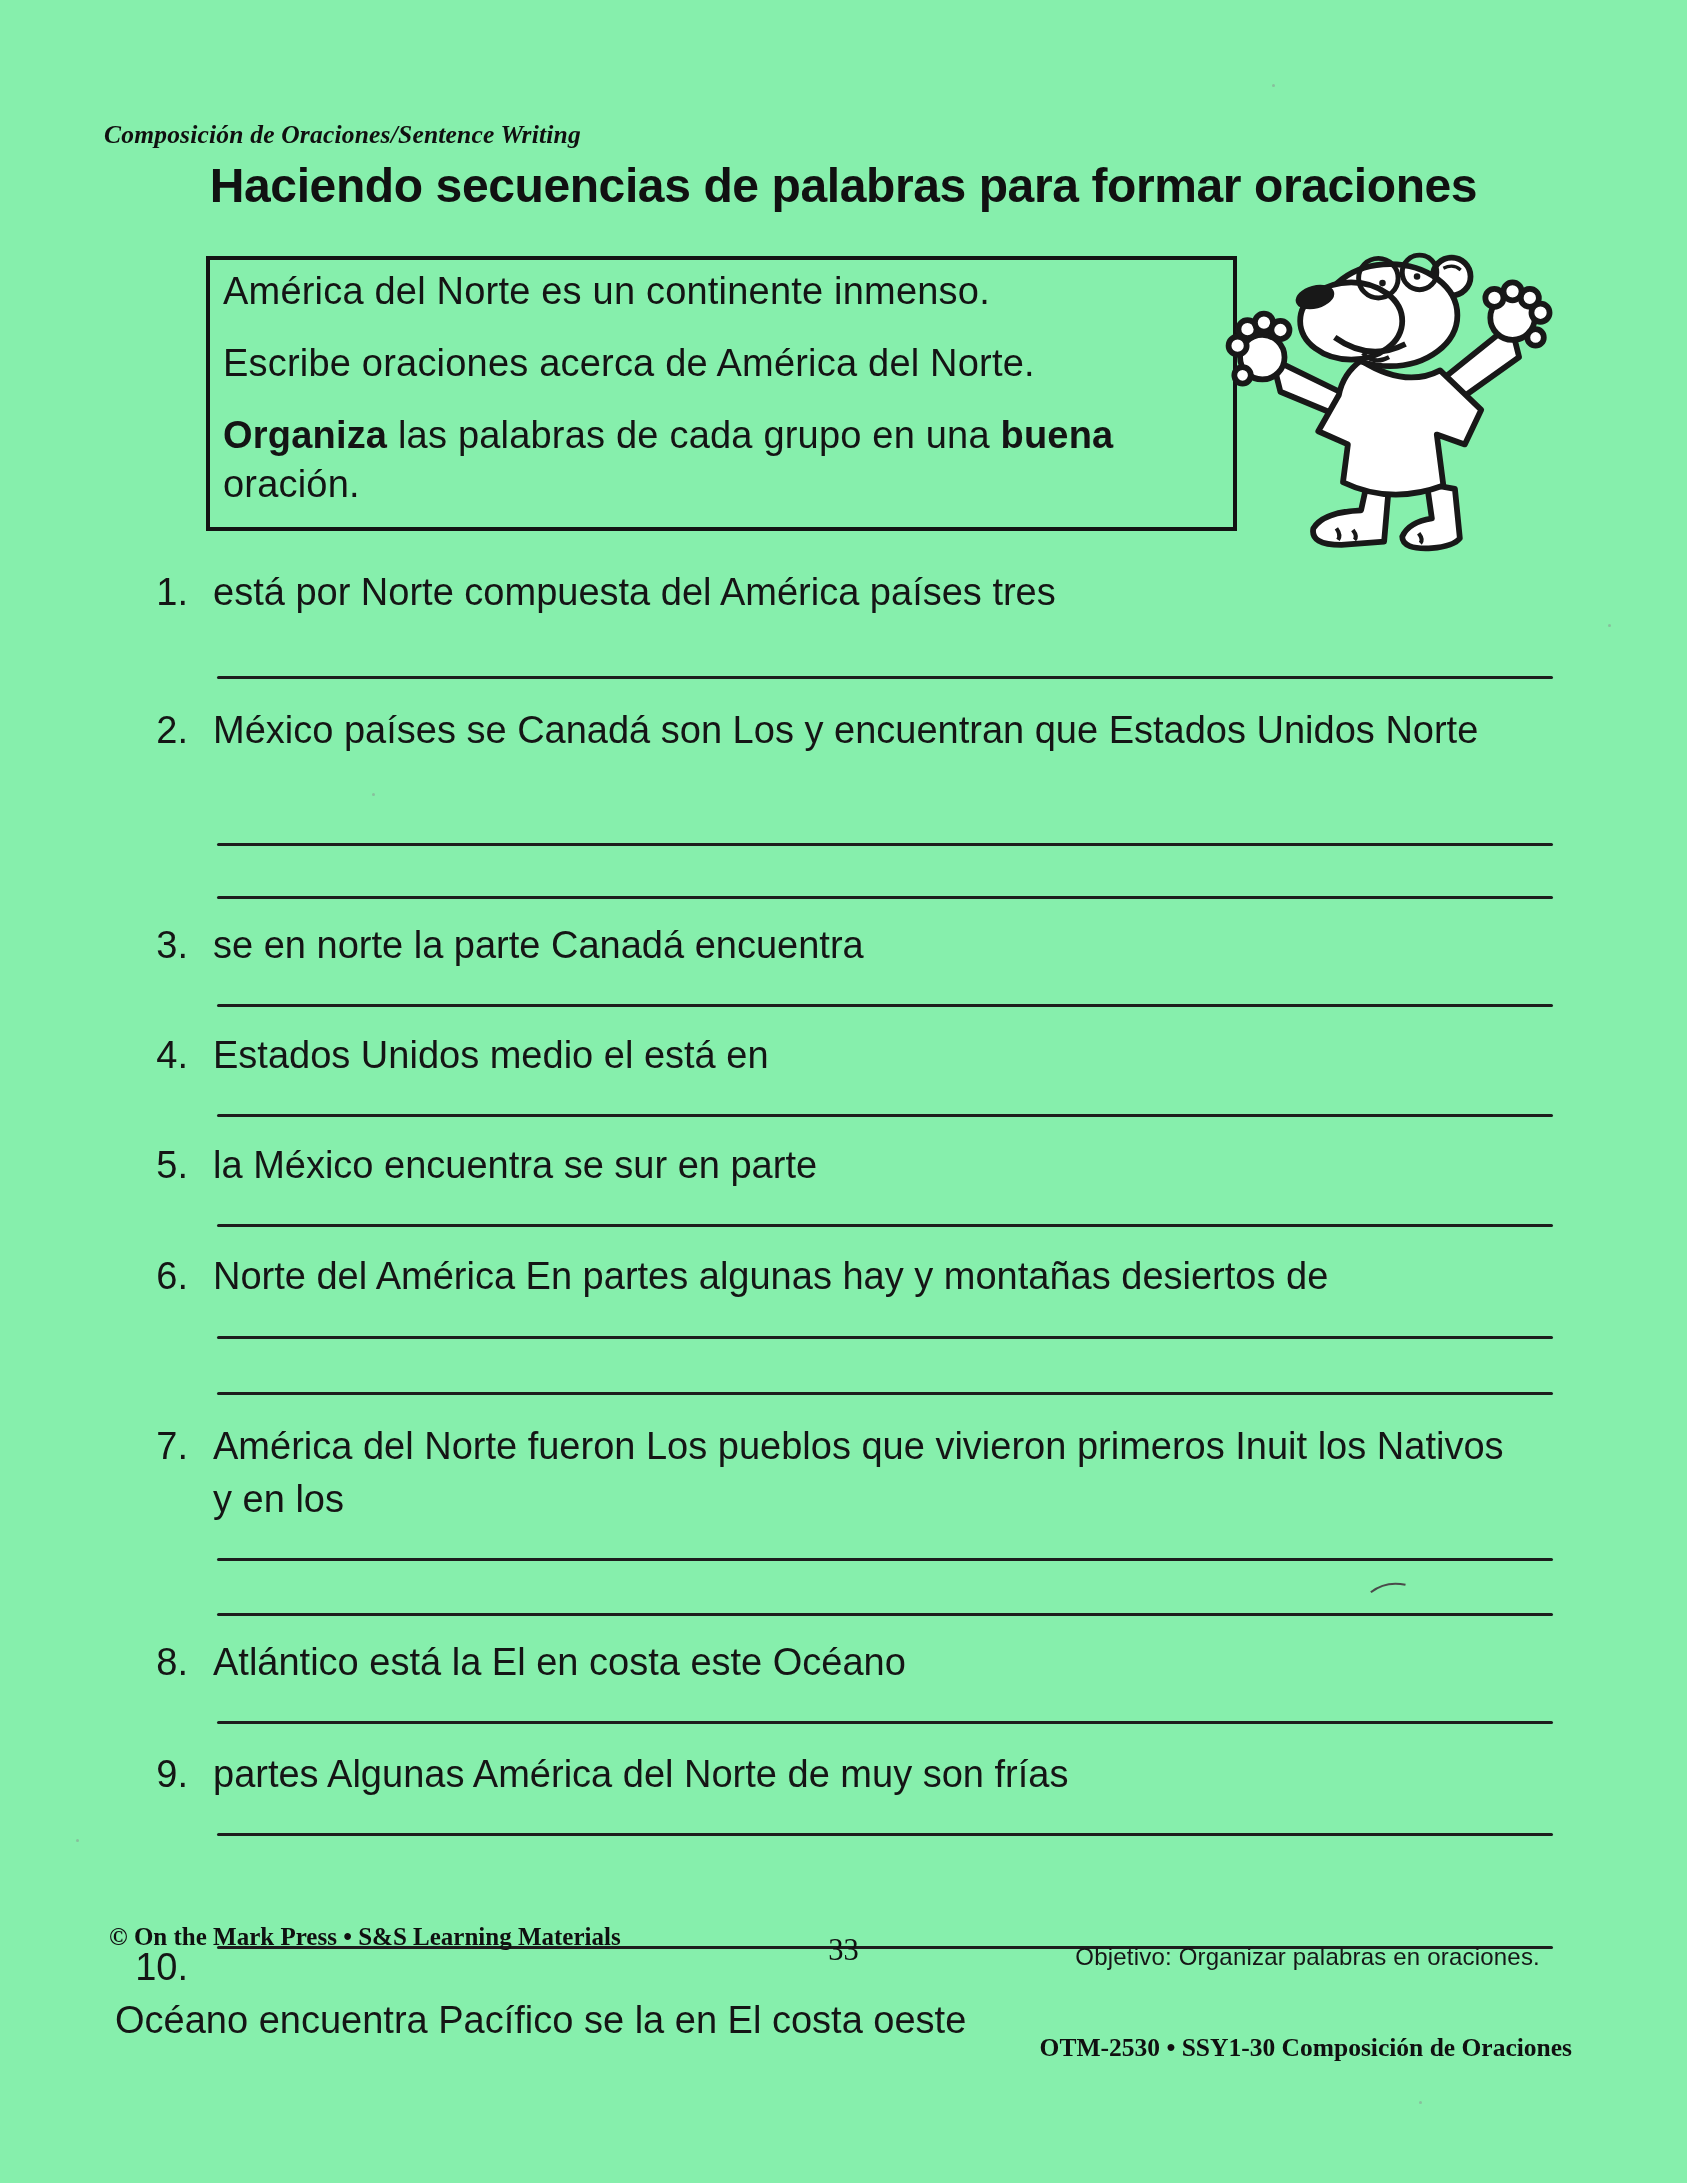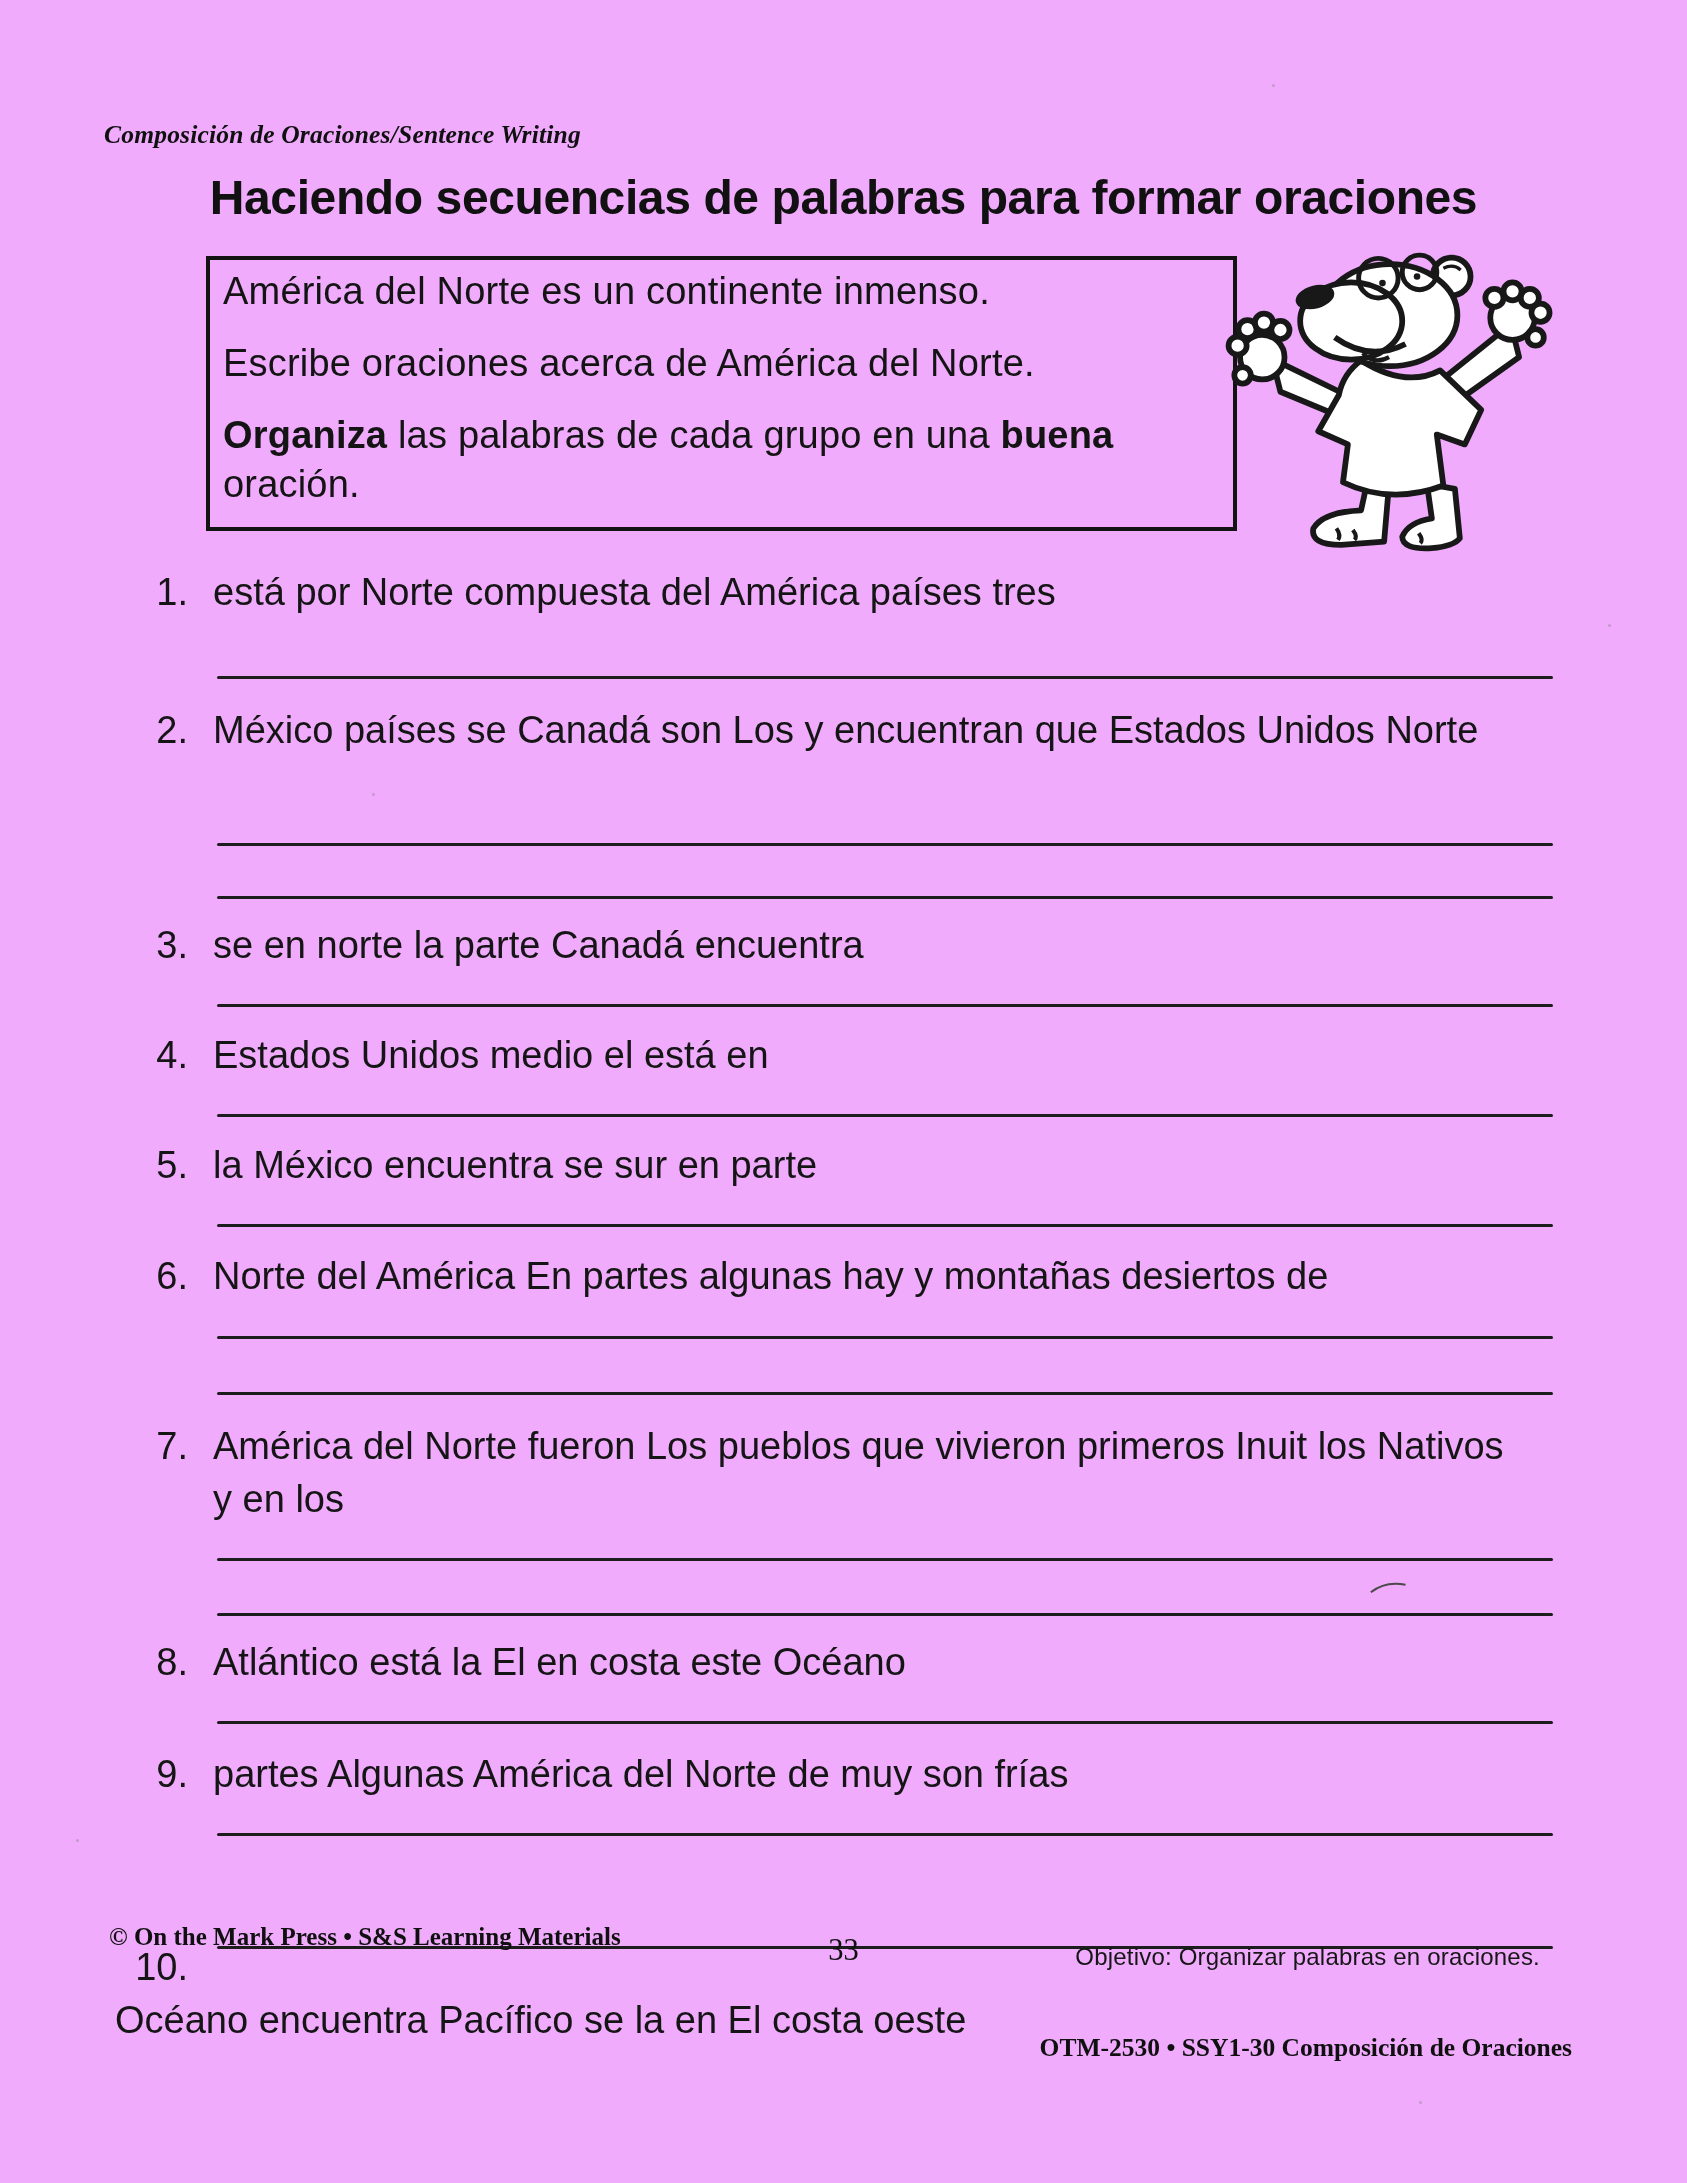--- a/index.html
+++ b/index.html
@@ -1,26 +1,26 @@
 <!DOCTYPE html>
 <html lang="es" style="font-size:13px"><head>
 <meta charset="utf-8">
 <style>
   html,body{margin:0;padding:0;background:#ffffff;}
   #page{
-    position:relative;width:1687px;height:2183px;background:#f0abfc;overflow:hidden;
+    position:relative;width:1687px;height:2183px;background:#86efac;overflow:hidden;
     font-family:"Liberation Sans",sans-serif;color:#141414;
   }
   .header-label{
     position:absolute;top:120px;left:104px;
     font-family:"Liberation Serif",serif;font-weight:bold;font-style:italic;
     font-size:25.5px;letter-spacing:0.2px;color:#101010;
   }
   .page-title{
-    position:absolute;top:170px;left:0;right:0;margin:0;text-align:center;
+    position:absolute;top:158px;left:0;right:0;margin:0;text-align:center;
     font-size:48px;font-weight:bold;letter-spacing:-0.4px;color:#111;
   }
   .instruction-box{
     position:absolute;left:206px;top:256px;width:1031px;height:275px;
     border:4.1px solid #131313;box-sizing:border-box;
     padding:6.6px 16.5px 0 13px;
   }
   .instruction-box p{margin:0 0 23px 0;font-size:38px;line-height:49px;letter-spacing:0.2px;}
   .instruction-box b{font-weight:bold;}
   .bear{position:absolute;left:1221px;top:237px;width:346px;height:321px;}

